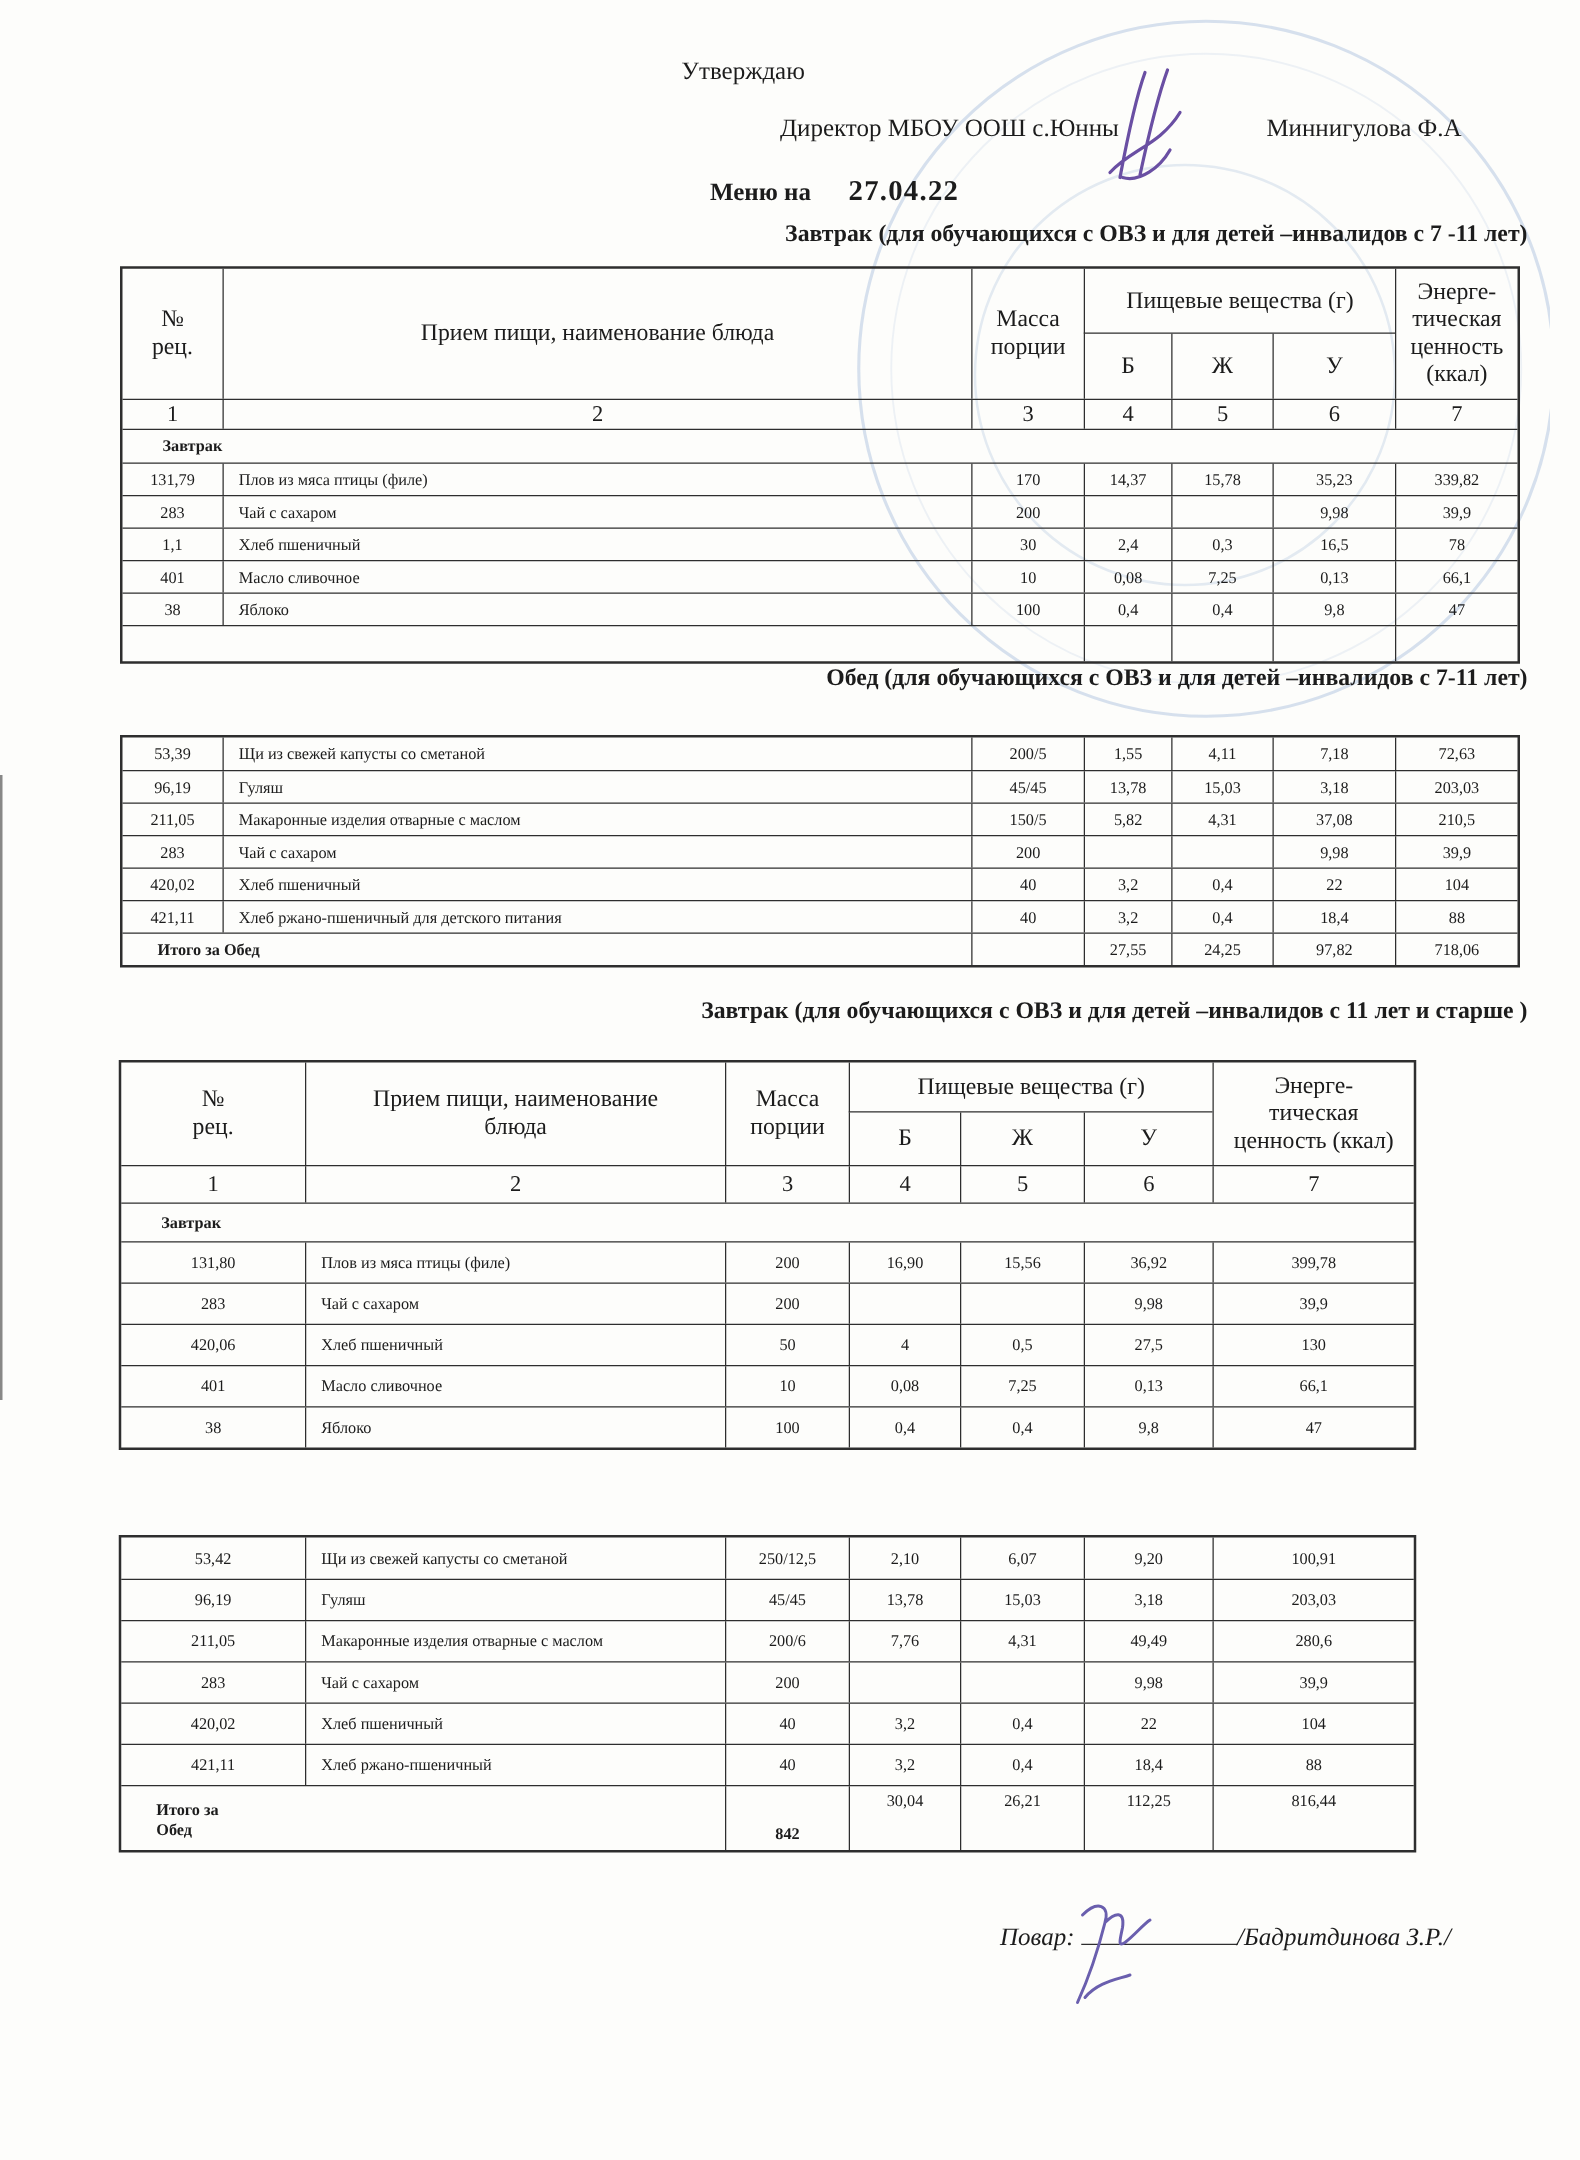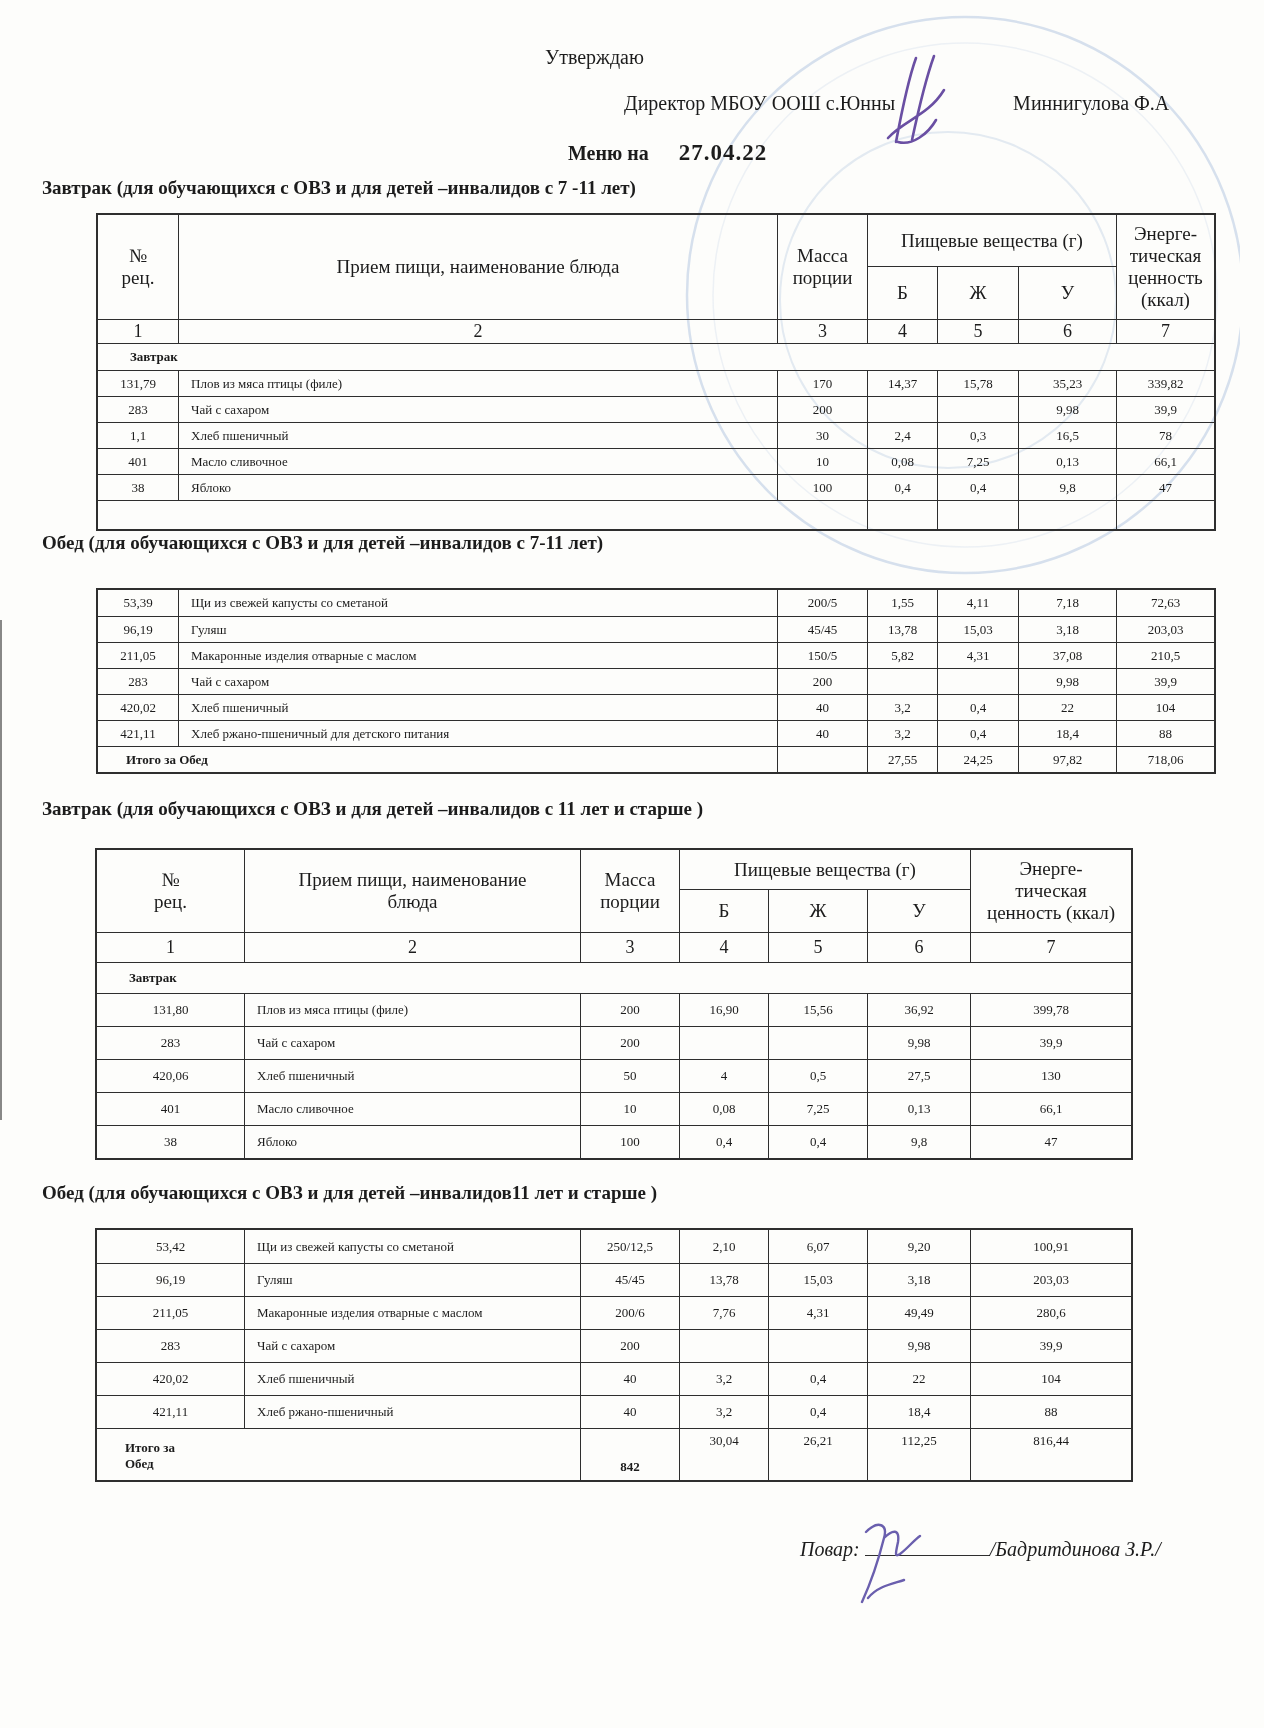--- a/index.html
+++ b/index.html
@@ -16,21 +16,21 @@
   .approve { position:absolute; left:545px; top:46px; font-size:20px; }
   .director-line { position:absolute; left:600px; top:92px; font-size:20px;margin-left:24px; }
   .director-line .name { margin-left:118px; }
   .menu-line { position:absolute; left:568px; top:140px; font-size:20px; font-weight:bold; }
   .menu-line .date { font-size:23px; margin-left:30px; letter-spacing:1px; }
 
   .stamp { position:absolute; left:680px; top:0; pointer-events:none; }
   .sig { position:absolute; pointer-events:none; }
 
   
-  .ttitle { position:absolute; left:42px; width:1180px; text-align:left; font-size:19px; font-weight:bold; }
+  .ttitle { position:absolute; left:42px; width:1180px; text-align:right; font-size:19px; font-weight:bold; }
 
   
   .ttable { position:absolute; border:2px solid #2e2e2e; background:transparent; }
   .ttable > * + * { border-top:1.6px solid #2e2e2e; }
   .t1,.t2 { --cols:80px 599px 90px 70px 81px 98px 1fr; left:96px; width:1120px; }
   .t3,.t4 { --cols:147px 336px 99px 89px 99px 103px 1fr; left:95px; width:1038px; }
   .t1 { top:213px; } .t2 { top:588px; } .t3 { top:848px; } .t4 { top:1228px; }
 
   .thead { display:grid; grid-template-columns:var(--cols); font-size:19px; }
   .t1 .thead { grid-template-rows:52px 52px; }
@@ -312,21 +312,20 @@
         <div class="cell c0">38</div>
         <div class="cell c1">Яблоко</div>
         <div class="cell c2">100</div>
         <div class="cell c3">0,4</div>
         <div class="cell c4">0,4</div>
         <div class="cell c5">9,8</div>
         <div class="cell c6">47</div>
       </div>
     </div>
 
-  <div class="ttitle" style="top:1182px">Обед (для обучающихся  с ОВЗ и для детей –инвалидов11 лет и старше )</div>
   <div class="ttable t4">
       <div class="trow row-d">
         <div class="cell c0">53,42</div>
         <div class="cell c1">Щи из свежей капусты со сметаной</div>
         <div class="cell c2">250/12,5</div>
         <div class="cell c3">2,10</div>
         <div class="cell c4">6,07</div>
         <div class="cell c5">9,20</div>
         <div class="cell c6">100,91</div>
       </div>

